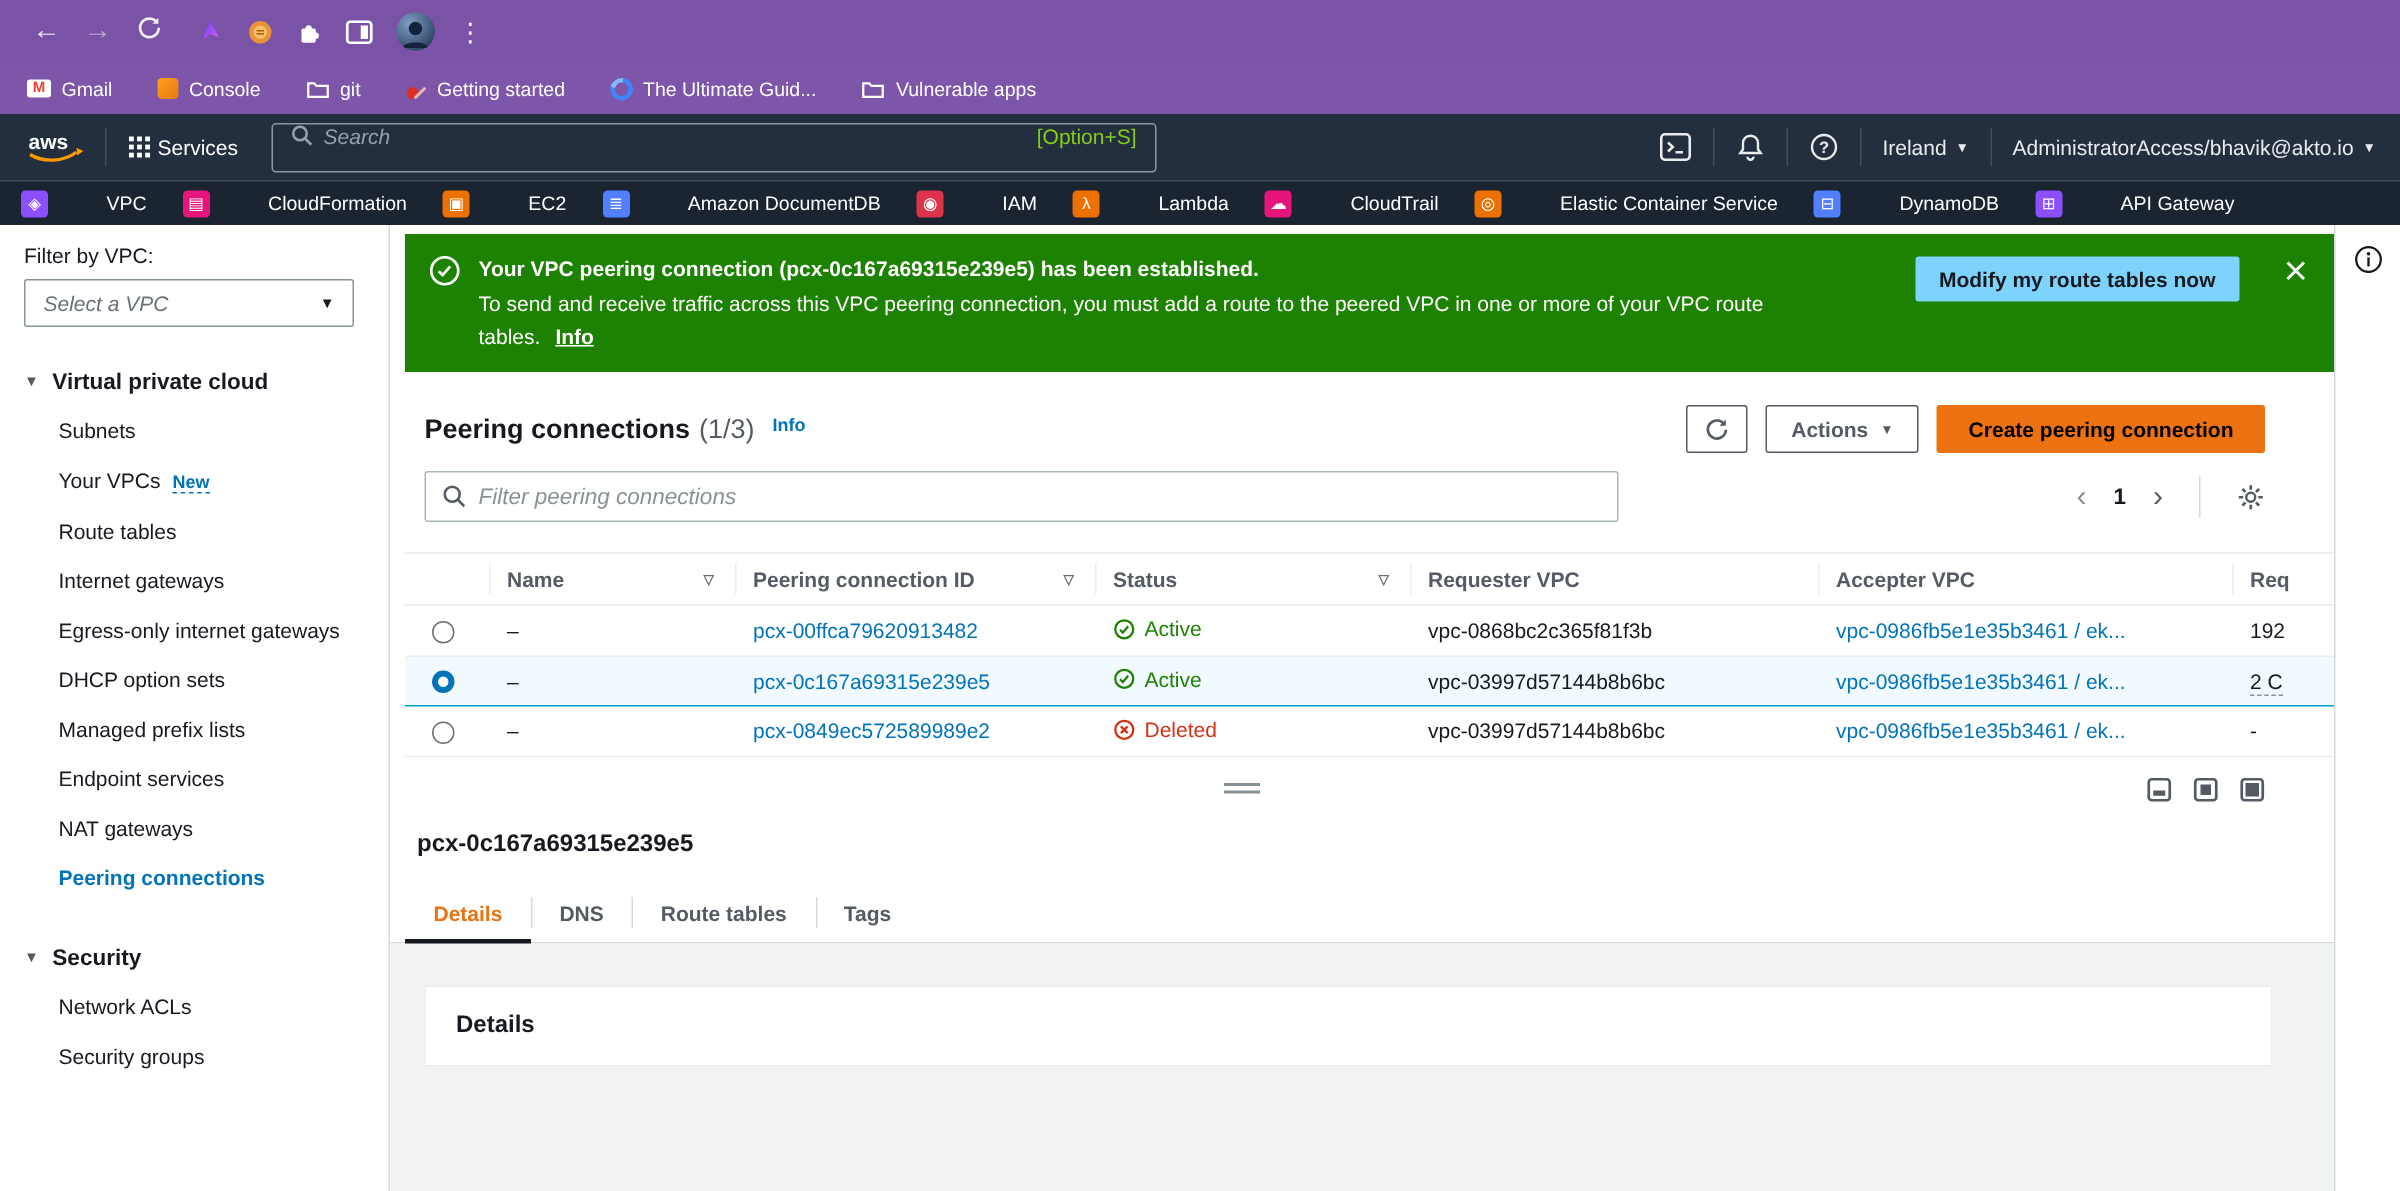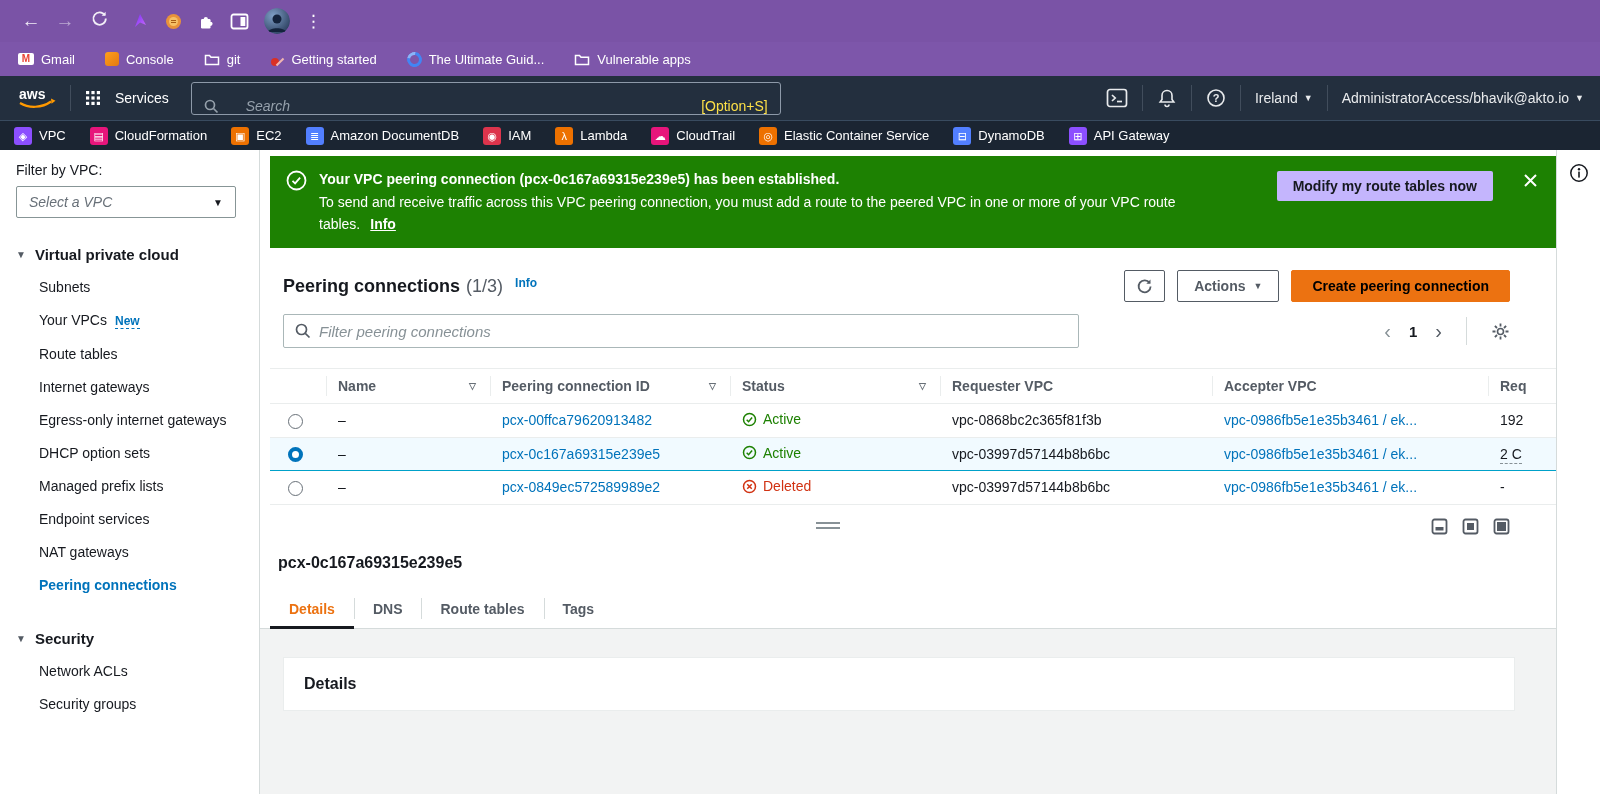--- a/index.html
+++ b/index.html
@@ -25,34 +25,34 @@
   .bm-gmail { width:16px; height:12px; background:#fff; border-radius:2px; color:#ea4335; font-weight:bold; font-size:10px; line-height:12px; text-align:center; }
   .bm-cube { width:14px; height:14px; border-radius:3px; background:linear-gradient(135deg,#ff9f1c,#e47911); }
   .bm-spiral { width:15px; height:15px; border-radius:50%; border:3px solid #4285f4; border-top-color:#8ab4f8; transform:rotate(-35deg); }
   .bm-guitar { width:14px; height:14px; position:relative; }
   .bm-guitar::before { content:''; position:absolute; left:1px; bottom:0; width:8px; height:8px; border-radius:50%; background:#d93025; }
   .bm-guitar::after { content:''; position:absolute; left:5px; bottom:3px; width:10px; height:2px; background:#f1b6b1; transform:rotate(-45deg); }
 
   
   .aws-nav { height:44px; background:#232f3e; display:flex; align-items:center; padding:0 16px; flex:none; }
   .nav-sep { width:1px; height:26px; background:#414d5c; margin:0 14px; flex:none; }
-  .services { display:flex; align-items:flex-end; gap:14px; color:#fff; font-size:14px; cursor:pointer; }
-  .nav-search { width:590px; height:33px; margin-left:22px; border:1px solid #8d99a8; border-radius:3px; display:flex; align-items:flex-end; padding:0 12px; gap:27px; cursor:text; }
+  .services { display:flex; align-items:flex-end; gap:4px; color:#fff; font-size:14px; cursor:pointer; }
+  .nav-search { width:590px; height:33px; margin-left:22px; border:1px solid #8d99a8; border-radius:3px; display:flex; align-items:flex-start; padding:0 12px; gap:7px; cursor:text; }
   .nav-search .ph { color:#95a0ab; font-style:italic; font-size:14px; flex:1; }
-  .nav-search .kbd { color:#fde047; font-size:14px; }
+  .nav-search .kbd { color:#84cc16; font-size:14px; }
   .nav-right { margin-left:auto; display:flex; align-items:center; }
   .nav-ic { cursor:pointer; display:flex; align-items:center; }
   .nav-txt { color:#e9ebed; font-size:14px; cursor:pointer; white-space:nowrap; display:flex; align-items:center; gap:6px; }
   .caret-dn { font-size:9px; color:#e9ebed; }
 
   
   .fav-bar { height:30px; background:#1b2532; border-top:1px solid #394b5f; display:flex; align-items:center; gap:24px; padding:0 14px; flex:none; }
   .fav { display:flex; align-items:center; gap:7px; cursor:pointer; white-space:nowrap; }
   .fav-ic { width:18px; height:18px; border-radius:3px; color:#fff; font-size:11px; line-height:18px; text-align:center; flex:none; }
-  .fav-label { color:#fff; font-size:13px; }
+  .fav-label { color:#fff; font-size:13px;margin-left:32px; }
 
   
   .main { flex:1; display:flex; min-height:0; }
   .sidebar { width:260px; flex:none; background:#fff; border-right:1px solid #d5dbdb; padding:12px 14px 0 16px; overflow:hidden; }
   .flt-label { font-size:14px; color:#16191f; margin-bottom:8px; }
   .vpc-select { width:220px; height:32px; border:1px solid #879596; border-radius:2px; background:#fff; display:flex; align-items:center; padding:0 12px; cursor:pointer; }
   .vpc-select .ph { color:#687078; font-style:italic; font-size:14px; flex:1; }
   .vpc-select .caret { color:#16191f; font-size:10px; }
   .side-title { display:flex; align-items:center; gap:9px; font-weight:bold; font-size:15px; color:#16191f; margin:28px 0 8px 0; cursor:pointer; }
   .side-title .tri { font-size:10px; color:#545b64; }
@@ -61,21 +61,21 @@
   .new-badge { color:#0073bb; font-size:12px; font-weight:bold; border-bottom:1px dashed #0073bb; margin-left:8px; }
 
   .content { flex:1; display:flex; flex-direction:column; background:#fff; min-width:0; }
 
   
   .banner { background:#1d8102; color:#fff; margin:6px 0 0 10px; padding:13px 16px 13px 16px; display:flex; align-items:flex-start; gap:12px; }
   .banner-text { flex:1; max-width:905px; }
   .banner-title { font-weight:bold; font-size:14px; line-height:21px; }
   .banner-body { font-size:14px; line-height:22px; margin-top:1px; }
   .banner-info { font-weight:bold; text-decoration:underline; color:#fff; margin-left:10px; cursor:pointer; }
-  .banner-btn { margin-left:auto; background:#c4b5fd; color:#16191f; font-weight:bold; font-size:14px; border:0; border-radius:2px; padding:7px 16px; cursor:pointer; margin-top:2px; white-space:nowrap; font-family:inherit; }
+  .banner-btn { margin-left:auto; background:#7dd3fc; color:#16191f; font-weight:bold; font-size:14px; border:0; border-radius:2px; padding:7px 16px; cursor:pointer; margin-top:2px; white-space:nowrap; font-family:inherit; }
   .banner-close { margin:4px 2px 0 18px; cursor:pointer; flex:none; }
 
   
   .list-header { display:flex; align-items:center; margin:22px 46px 0 23px; }
   .pg-title { font-size:18px; font-weight:bold; color:#16191f; }
   .pg-count { font-size:18px; font-weight:normal; color:#545b64; margin-left:6px; }
   .info-link { color:#0073bb; font-size:12px; font-weight:bold; margin-left:12px; cursor:pointer; position:relative; top:-3px; }
   .hdr-actions { margin-left:auto; display:flex; align-items:flex-start; gap:12px; }
   .btn { height:32px; background:#fff; border:1px solid #545b64; border-radius:2px; color:#545b64; font-weight:bold; font-size:14px; padding:0 16px; cursor:pointer; display:flex; align-items:center; gap:8px; font-family:inherit; }
   .btn.icon-only { padding:0 11px; }

